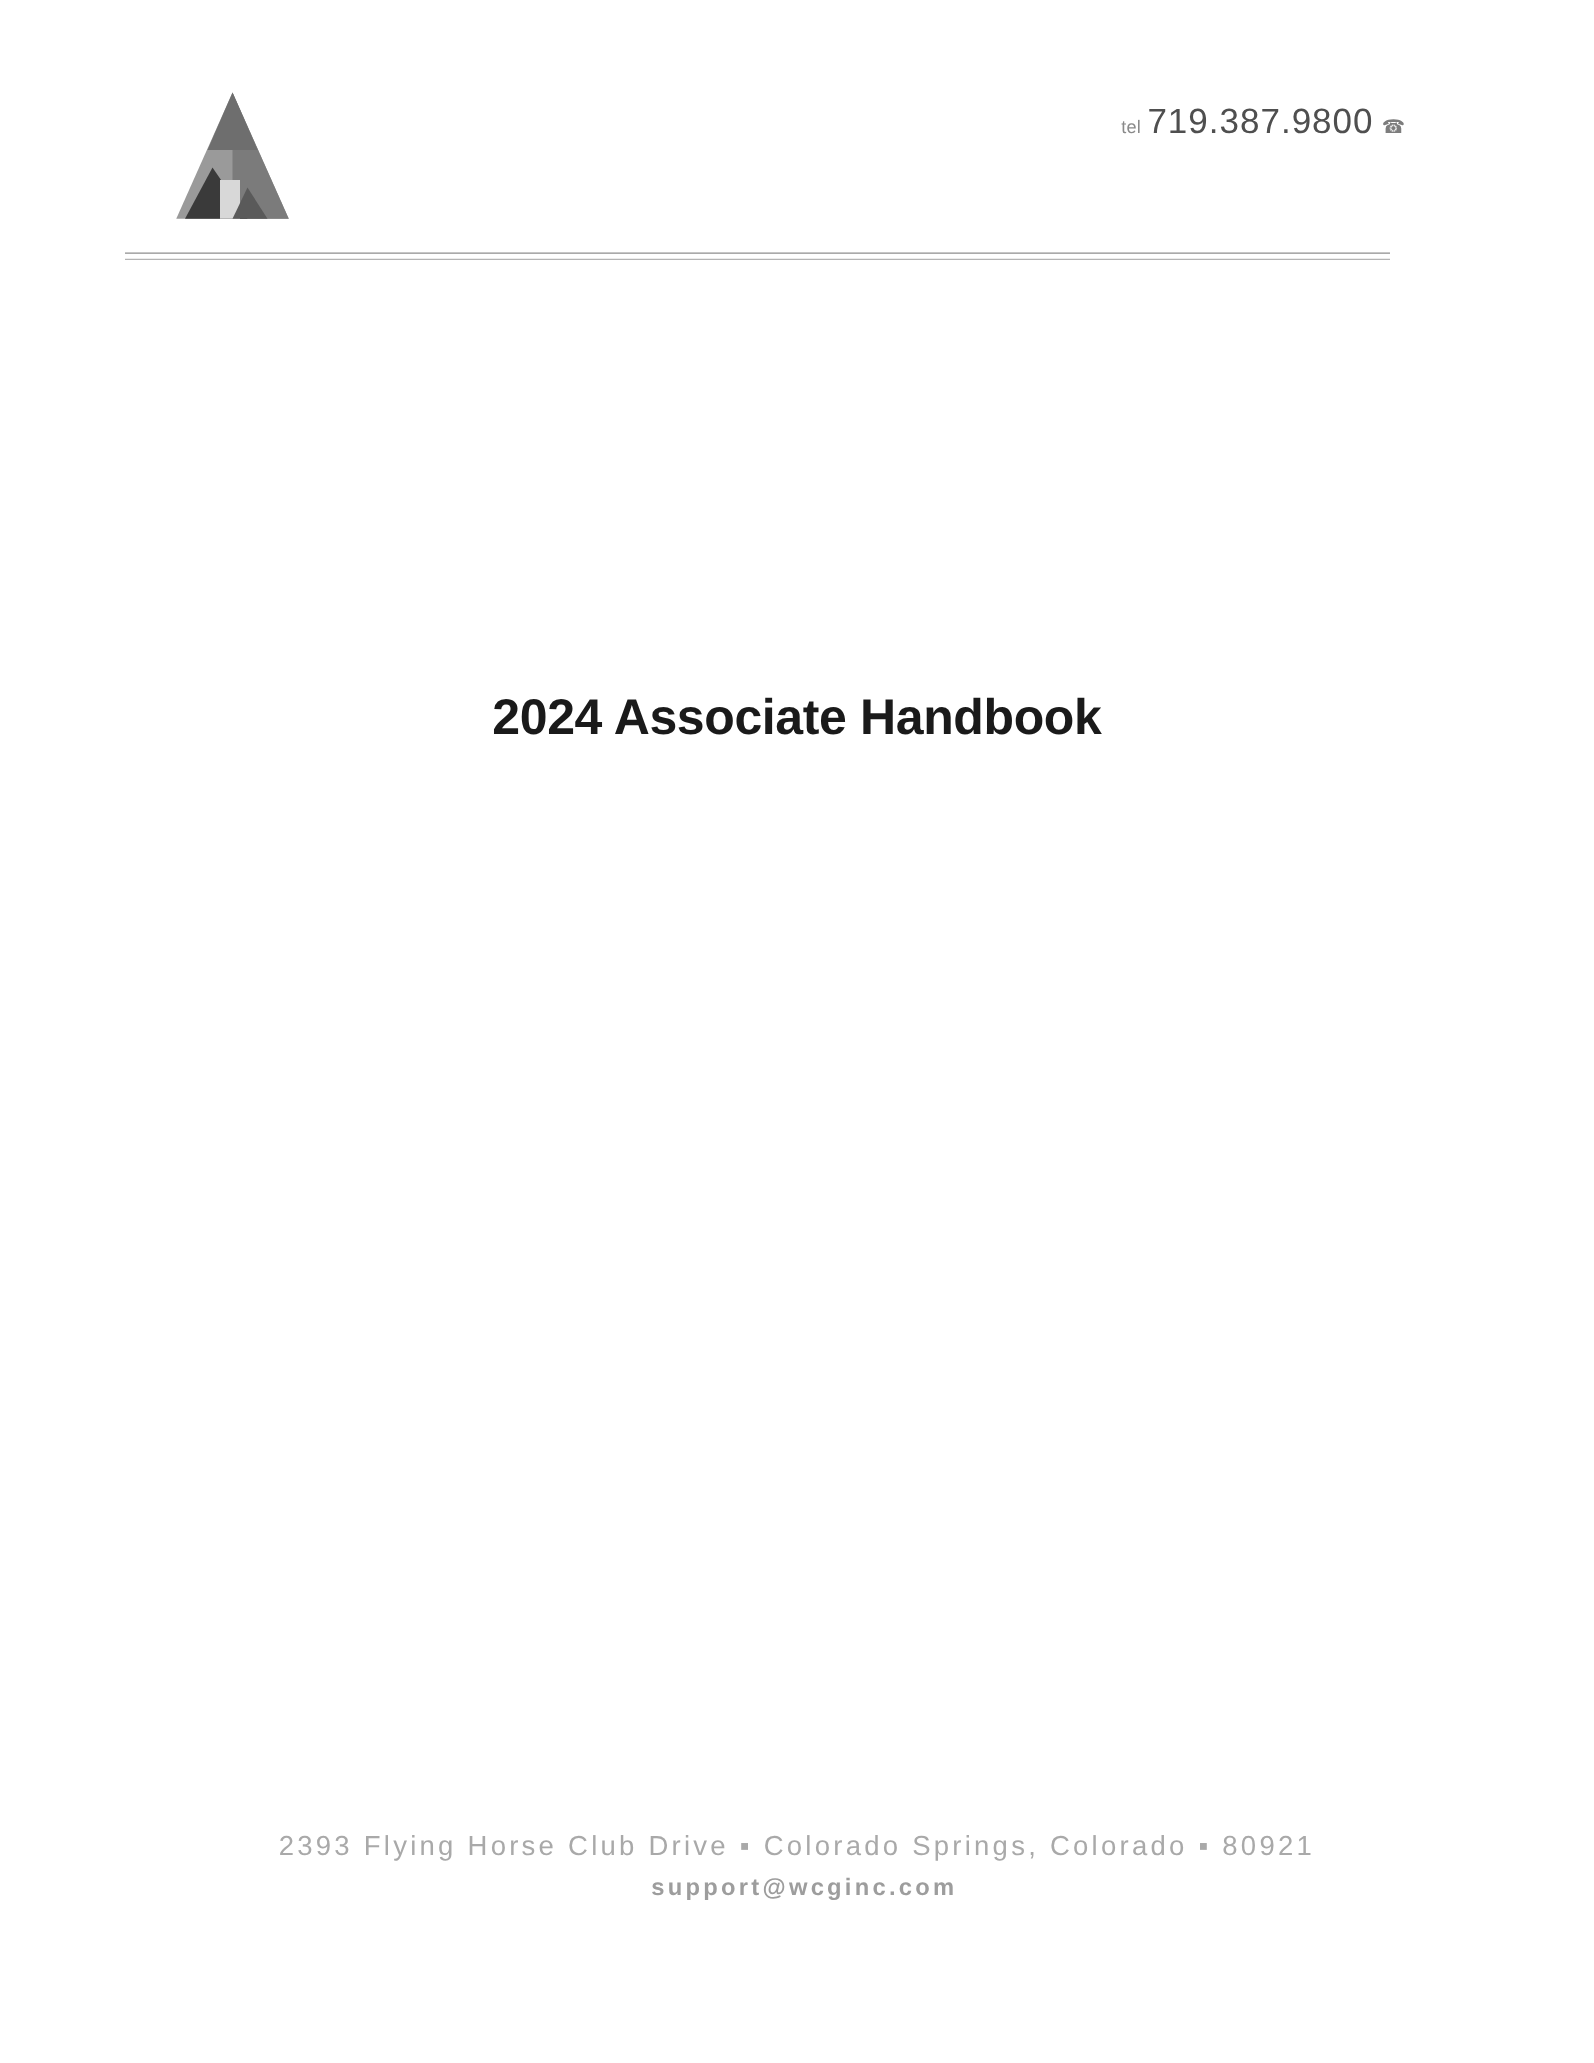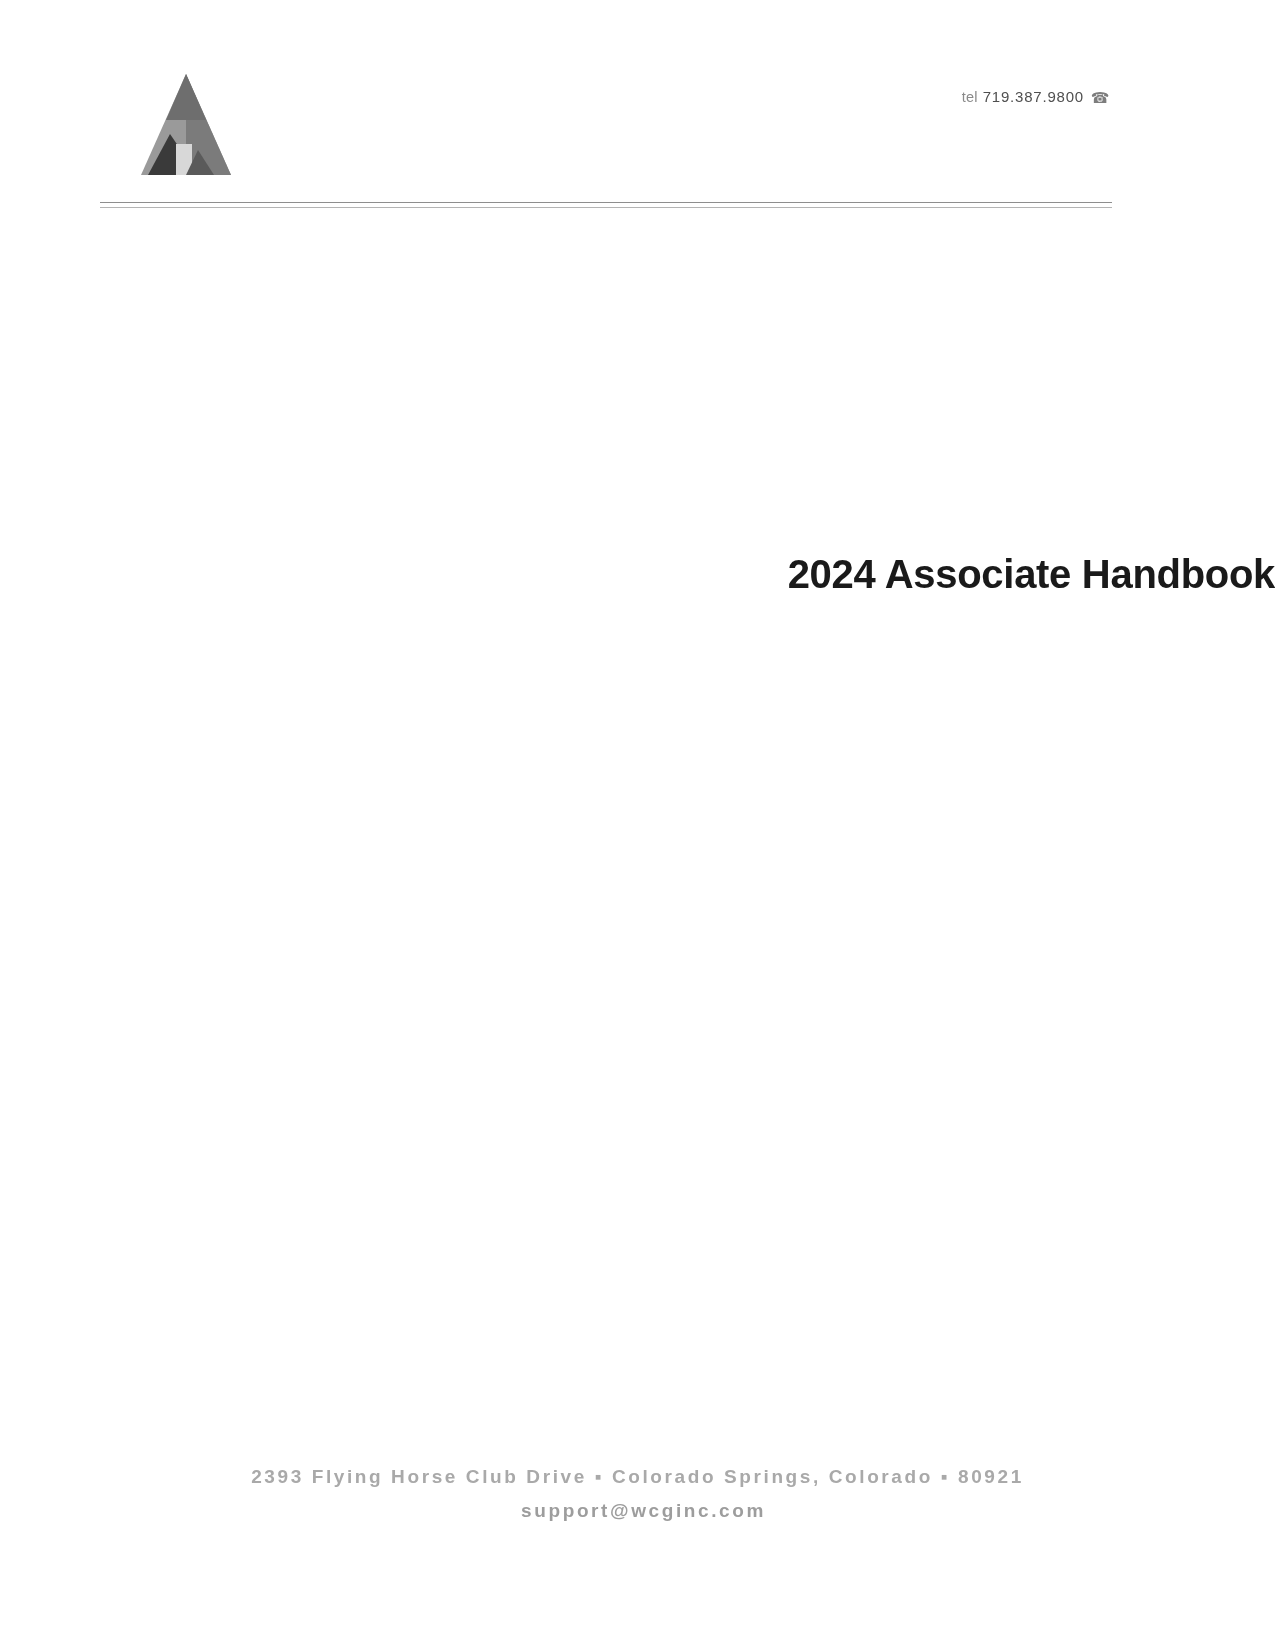--- a/index.html
+++ b/index.html
@@ -88,21 +88,21 @@
   .contact-label {
     font-family: "Liberation Sans", sans-serif;
     font-size: 14.5px;
     color: #8a8a8a;
     letter-spacing: 0.2px;
     margin-right: 5px;
     margin-left: 37px;
   }
   .contact-number {
     font-family: "Liberation Sans", sans-serif;
-    font-size: 15px;
+    font-size: 28px;
     letter-spacing: 0.8px;
     color: #4f4f4f;
   }
   .contact-icon {
     display: inline-block;
     width: 20px;
     margin-left: 6px;
     font-size: 15px;
     color: #7d7d7d;
     text-align: center;
@@ -126,41 +126,41 @@
     height: 0;
     border-top: 1px solid #b4b4b4;
   }
 
   
   #doc-title {
     position: absolute;
     left: 0;
     top: 552px;
     width: 1275px;
-    text-align: right;
+    text-align: center;
     font-family: "Liberation Sans", sans-serif;
     font-weight: bold;
     font-size: 40px;
     letter-spacing: -0.3px;
     color: #1a1a1a;
   }
 
   
   #footer {
     position: absolute;
     left: 0;
     top: 1460px;
     width: 1275px;
     text-align: center;
     color: #a9a9a9;
     font-family: "Liberation Sans", sans-serif;
   }
   #footer-address {
-    font-size: 19px;
-    font-weight: bold;
+    font-size: 22px;
+    font-weight: normal;
     letter-spacing: 2.6px;
     white-space: nowrap;
     line-height: 34px;
   }
   #footer-email {
     font-size: 19px;
     font-weight: bold;
     letter-spacing: 2.6px;
     line-height: 34px;
     color: #9d9d9d;

